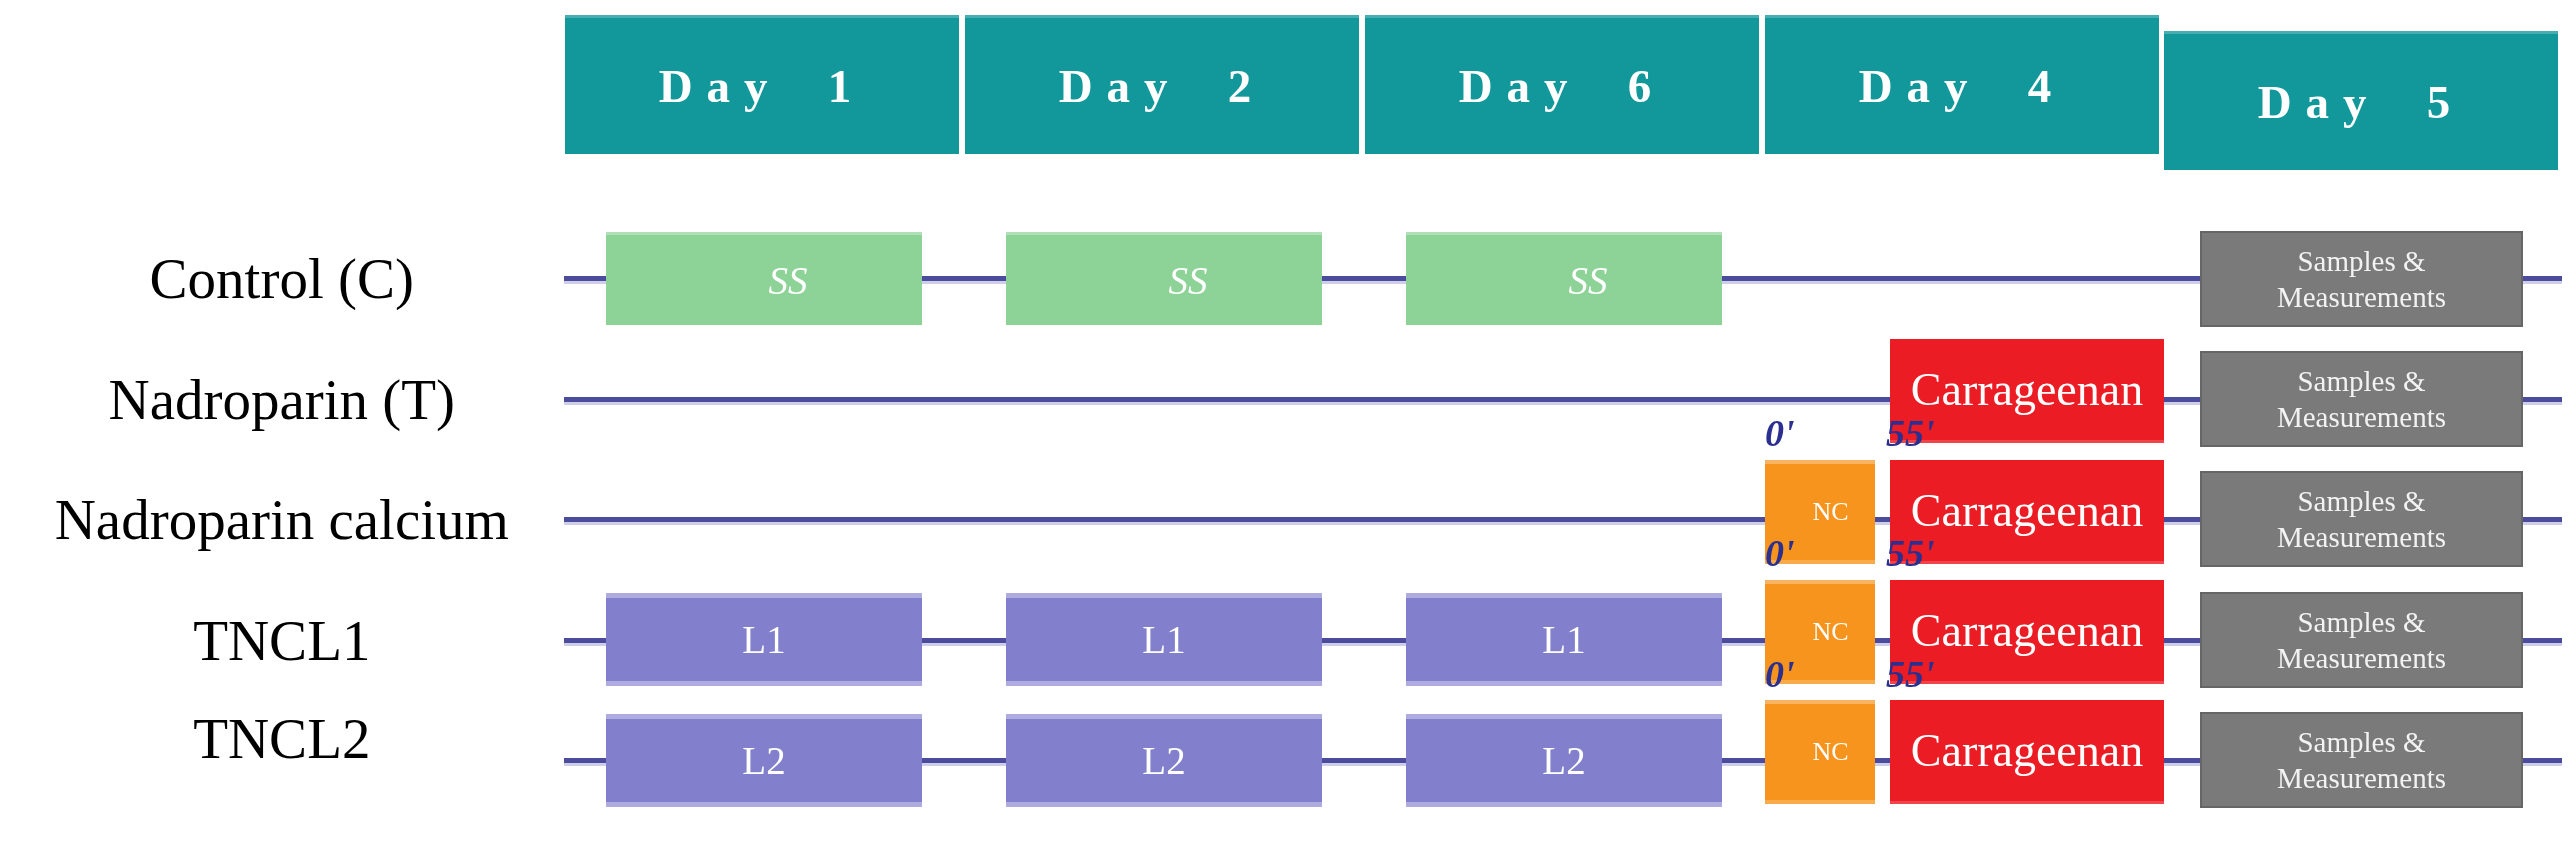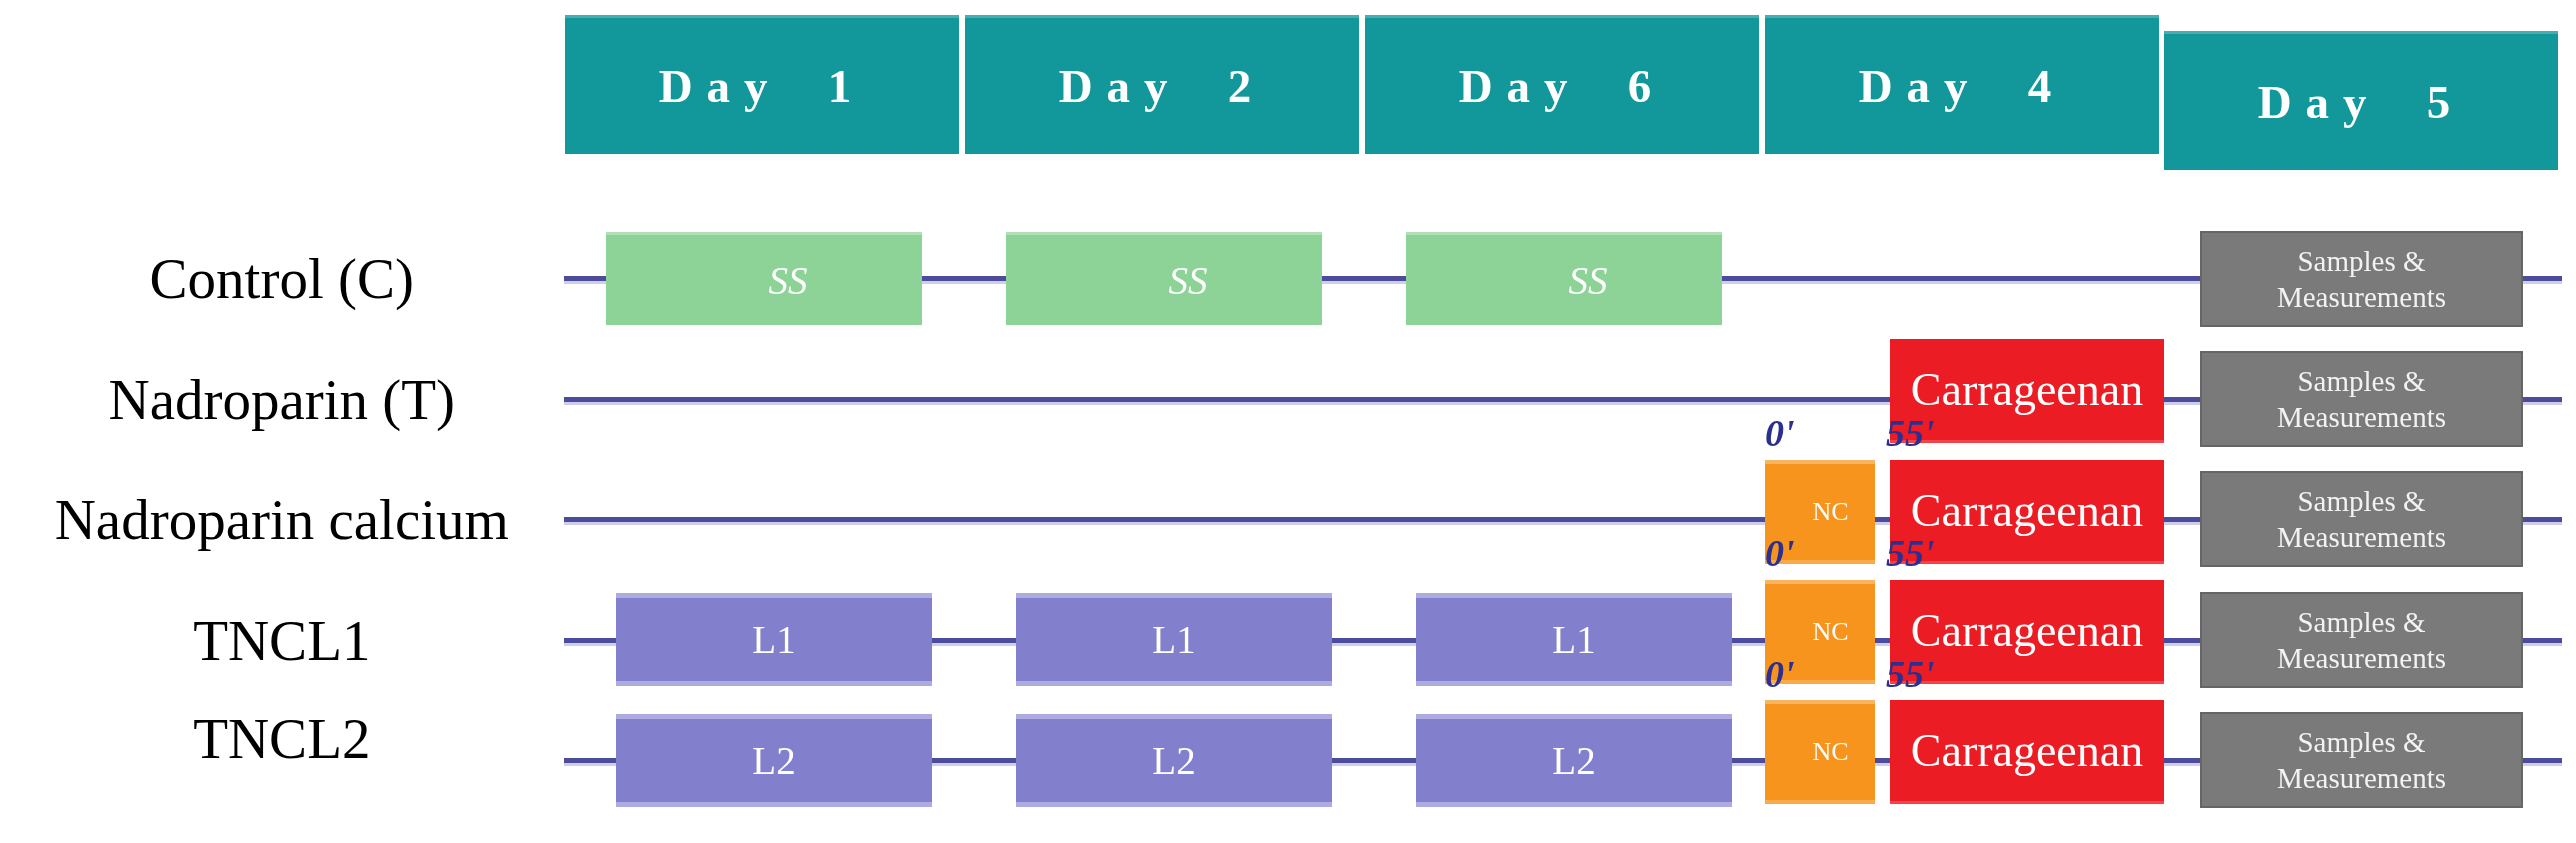--- a/index.html
+++ b/index.html
@@ -29,21 +29,20 @@
   }
   .box.green{
     background:var(--green);font-size:39px;font-style:italic;
     border-top:3.9px solid rgba(255,255,255,0.30);
     padding-left:48px;
   }
   .box.purple{
     background:var(--purple);font-size:39px;
     border-top:5.5px solid var(--purple-light);
     border-bottom:5.5px solid var(--purple-light);
-    margin-left:10px;
   }
   .box.nc{
     background:var(--orange);font-size:26px;
     border-top:4.7px solid rgba(255,255,255,0.30);
     border-bottom:4.7px solid rgba(255,255,255,0.20);
     padding-left:21px;
   }
   .box.red{
     background:var(--red);font-size:46px;
     border-bottom:3.9px solid rgba(255,255,255,0.18);

